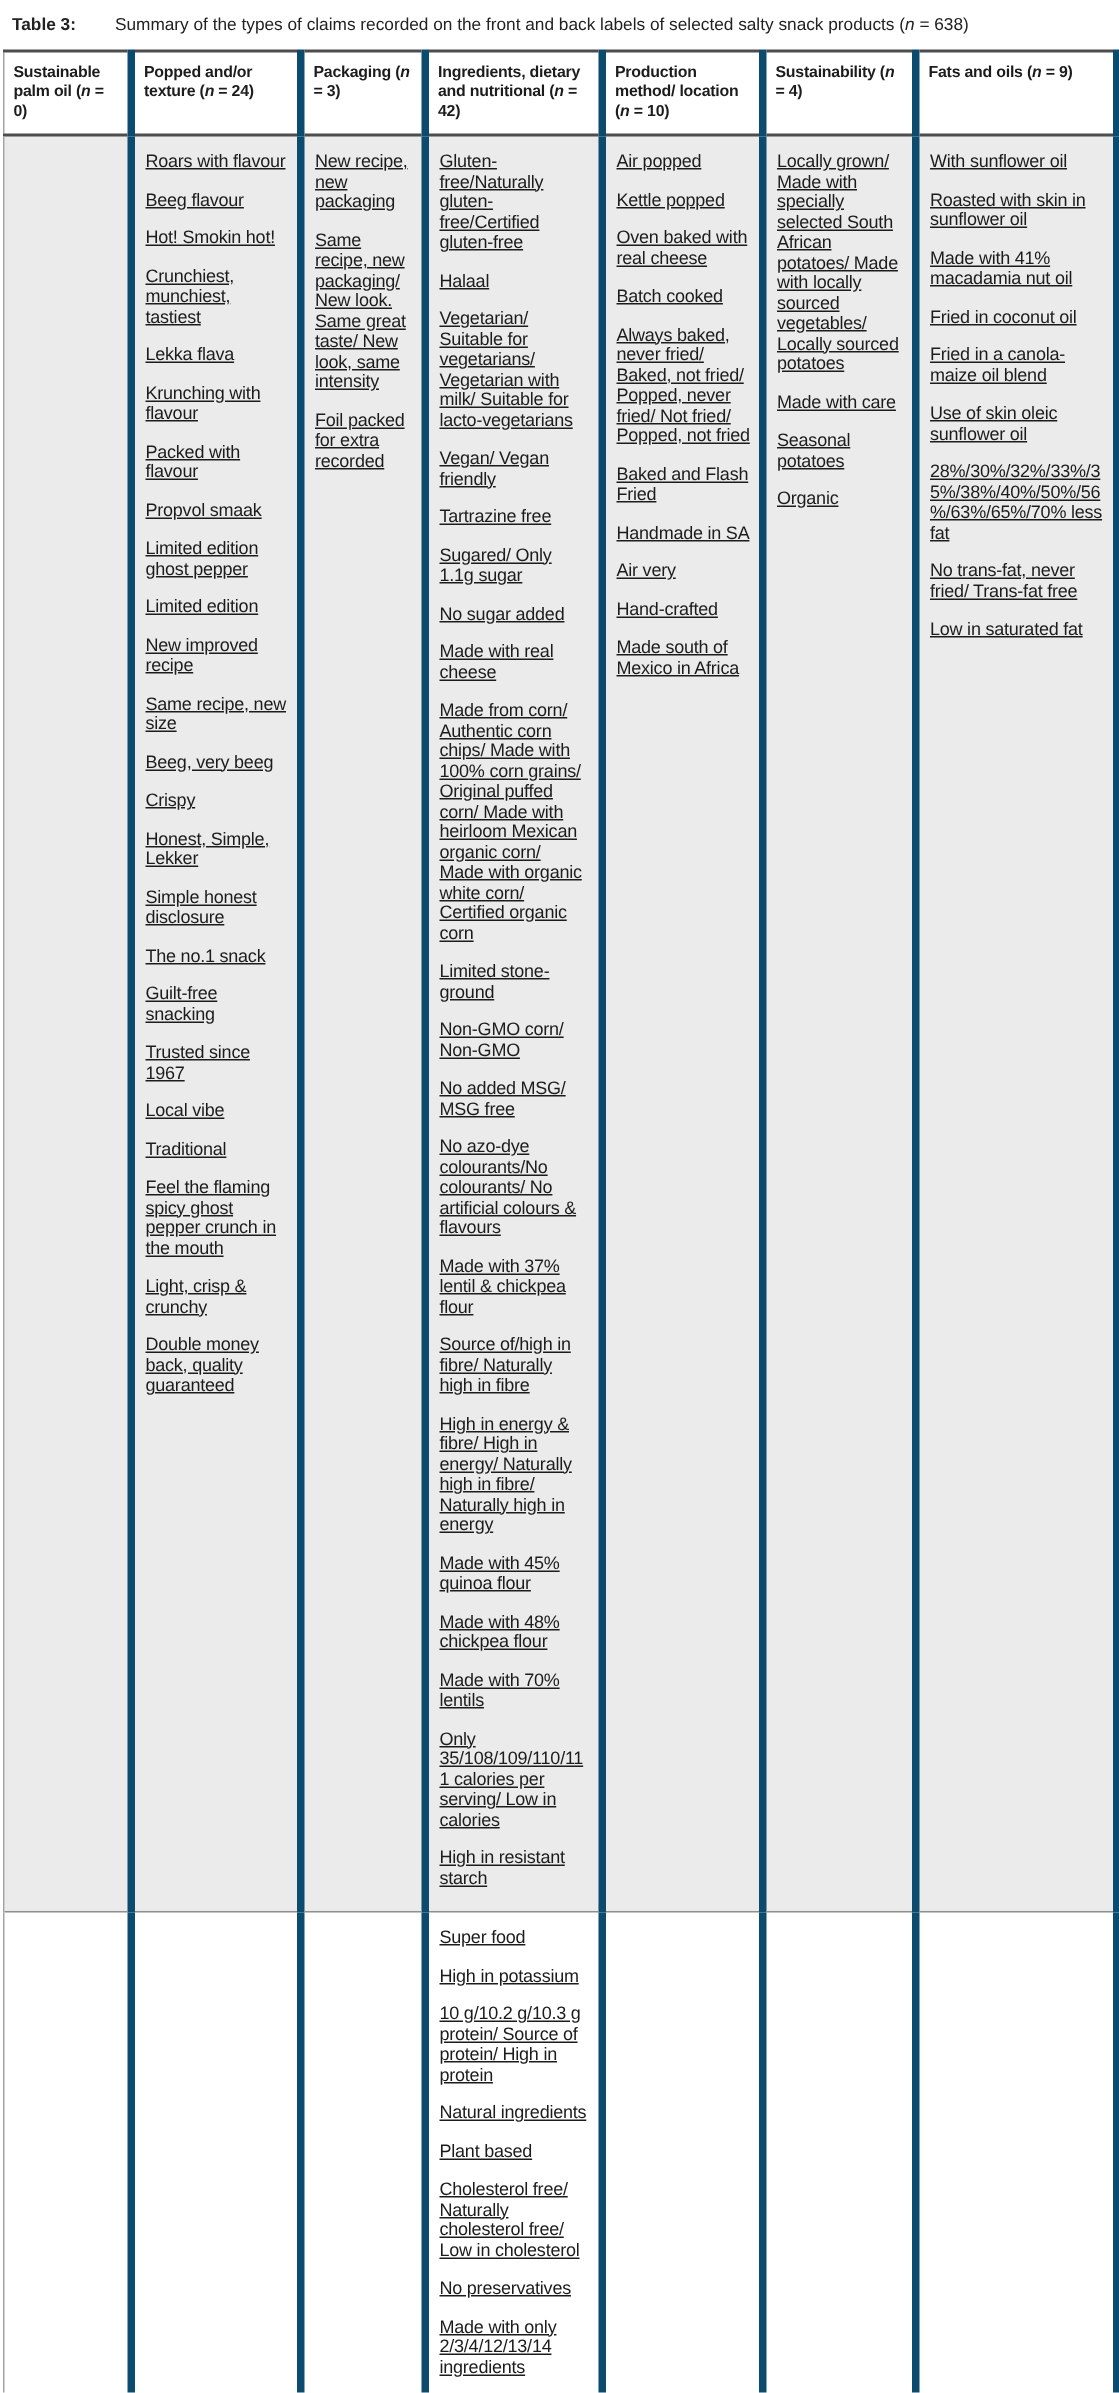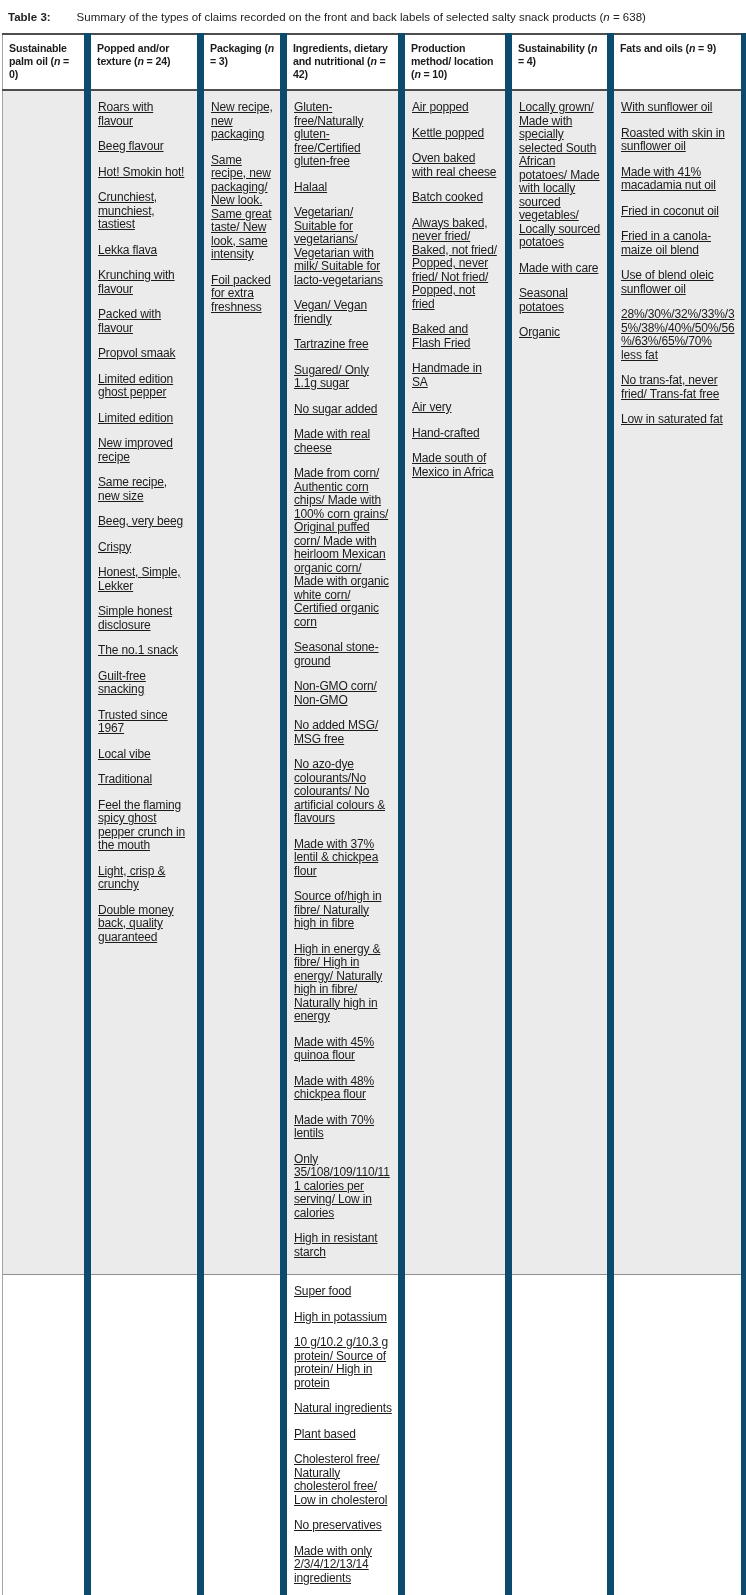--- a/index.html
+++ b/index.html
@@ -30,21 +30,21 @@
   .caption i { font-style: italic; }
   table.claims {
     width: 742px;
     table-layout: fixed;
     border-collapse: collapse;
     border-top: 2px solid #4d4d4d;
     border-bottom: 2px solid #4d4d4d;
   }
   table.claims th, table.claims td {
     border-left: 1px solid #a3a3a3;
-    border-right: 7px solid #0c4a6e;
+    border-right: 5px solid #0c4a6e;
     vertical-align: top;
     text-align: left;
     box-sizing: border-box;
   }
   thead th {
     background: #ffffff;
     font-weight: bold;
     font-size: 10.6px;
     line-height: 13px;
     letter-spacing: -0.15px;
@@ -129,35 +129,35 @@
               <div class="claim">Traditional</div>
               <div class="claim">Feel the flaming spicy ghost pepper crunch in the mouth</div>
               <div class="claim">Light, crisp &amp; crunchy</div>
               <div class="claim">Double money back, quality guaranteed</div>
             </div>
           </td>
         <td>
             <div class="cellwrap">
               <div class="claim">New recipe, new packaging</div>
               <div class="claim">Same recipe, new packaging/ New look. Same great taste/ New look, same intensity</div>
-              <div class="claim">Foil packed for extra freshness</div>
+              <div class="claim">Foil packed for extra recorded</div>
             </div>
           </td>
         <td>
             <div class="cellwrap">
               <div class="claim">Gluten-free/Naturally gluten-free/Certified gluten-free</div>
               <div class="claim">Halaal</div>
               <div class="claim">Vegetarian/ Suitable for vegetarians/ Vegetarian with milk/ Suitable for lacto-vegetarians</div>
               <div class="claim">Vegan/ Vegan friendly</div>
               <div class="claim">Tartrazine free</div>
               <div class="claim">Sugared/ Only 1.1g sugar</div>
               <div class="claim">No sugar added</div>
               <div class="claim">Made with real cheese</div>
               <div class="claim">Made from corn/ Authentic corn chips/ Made with 100% corn grains/ Original puffed corn/ Made with heirloom Mexican organic corn/ Made with organic white corn/ Certified organic corn</div>
-              <div class="claim">Seasonal stone-ground</div>
+              <div class="claim">Limited stone-ground</div>
               <div class="claim">Non-GMO corn/ Non-GMO</div>
               <div class="claim">No added MSG/ MSG free</div>
               <div class="claim">No azo-dye colourants/No colourants/ No artificial colours &amp; flavours</div>
               <div class="claim">Made with 37% lentil &amp; chickpea flour</div>
               <div class="claim">Source of/high in fibre/ Naturally high in fibre</div>
               <div class="claim">High in energy &amp; fibre/ High in energy/ Naturally high in fibre/ Naturally high in energy</div>
               <div class="claim">Made with 45% quinoa flour</div>
               <div class="claim">Made with 48% chickpea flour</div>
               <div class="claim">Made with 70% lentils</div>
               <div class="claim">Only 35/108/109/110/111 calories per serving/ Low in calories</div>
@@ -186,21 +186,21 @@
               <div class="claim">Organic</div>
             </div>
           </td>
         <td>
             <div class="cellwrap">
               <div class="claim">With sunflower oil</div>
               <div class="claim">Roasted with skin in sunflower oil</div>
               <div class="claim">Made with 41% macadamia nut oil</div>
               <div class="claim">Fried in coconut oil</div>
               <div class="claim">Fried in a canola-maize oil blend</div>
-              <div class="claim">Use of blend oleic sunflower oil</div>
+              <div class="claim">Use of skin oleic sunflower oil</div>
               <div class="claim">28%/30%/32%/33%/35%/38%/40%/50%/56%/63%/65%/70% less fat</div>
               <div class="claim">No trans-fat, never fried/ Trans-fat free</div>
               <div class="claim">Low in saturated fat</div>
             </div>
           </td>
       </tr>
       <tr class="block2">
         <td>
             <div class="cellwrap"></div>
           </td>

